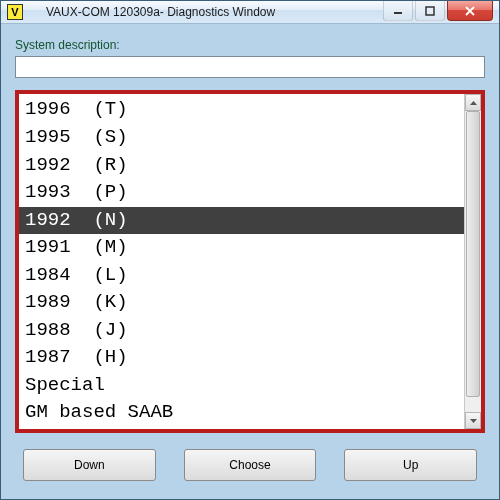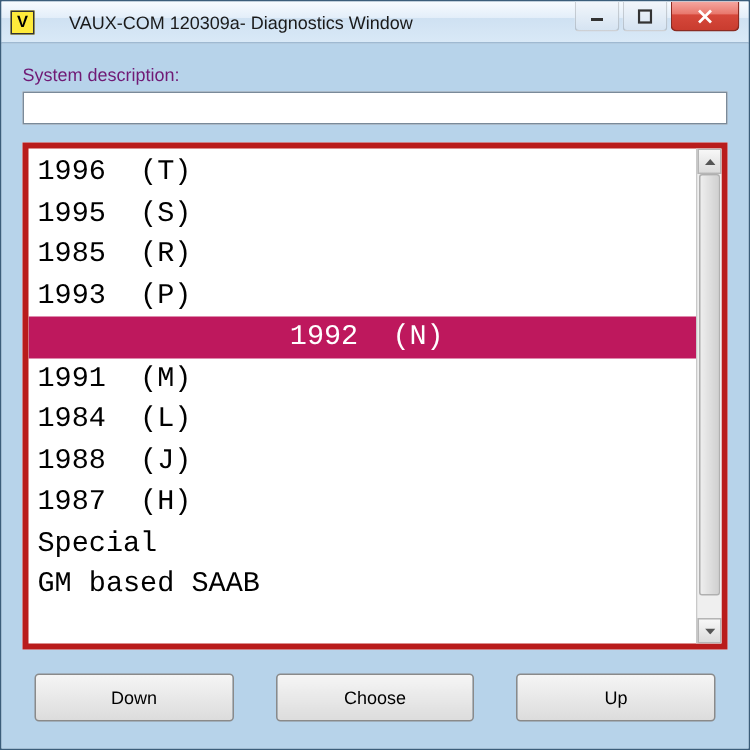--- a/index.html
+++ b/index.html
@@ -52,21 +52,21 @@
   }
   .win-btn svg { display: block; }
 
   
   .client {
     flex: 1;
     background: #b7d3ea;
     padding: 14px 14px 10px 14px;
     display: flex; flex-direction: column;
   }
-  .field-label { font-size: 12px; color: #701a75; margin-bottom: 4px; }
+  .field-label { font-size: 12px; color: #14532d; margin-bottom: 4px; }
   .text-input {
     width: 100%; height: 22px;
     border: 1px solid #7a8a99;
     background: #fff;
     padding: 2px 4px;
     font-size: 12px;
     margin-bottom: 12px;
   }
 
   .listbox-wrap {
@@ -81,23 +81,23 @@
     overflow: hidden;
     font-family: "Courier New", monospace;
     font-size: 19px;
     line-height: 1.45;
     padding: 2px 0 2px 6px;
     cursor: default;
     user-select: none;
   }
   .list-item { white-space: pre; }
   .list-item.selected {
-    background: #be185d;
+    background: #404040;
     color: #fff;
-    margin-left: -6px; padding-left: 6px; text-align: center;
+    margin-left: -6px; padding-left: 6px;
   }
   .vscroll {
     width: 17px;
     background: #e9e9e9;
     border-left: 1px solid #c9c9c9;
     display: flex; flex-direction: column;
   }
   .sb-btn {
     height: 17px;
     background: linear-gradient(to bottom,#f7f7f7,#dcdcdc);
@@ -157,25 +157,26 @@
   </div>
 
   <div class="client">
     <div class="field-label">System description:</div>
     <input class="text-input" type="text" value="" style="">
 
     <div class="listbox-wrap">
       <div class="listbox" id="listbox">
           <div class="list-item">1996  (T)</div>
           <div class="list-item">1995  (S)</div>
-          <div class="list-item">1985  (R)</div>
+          <div class="list-item">1992  (R)</div>
           <div class="list-item">1993  (P)</div>
           <div class="list-item selected">1992  (N)</div>
           <div class="list-item">1991  (M)</div>
           <div class="list-item">1984  (L)</div>
+          <div class="list-item">1989  (K)</div>
           <div class="list-item">1988  (J)</div>
           <div class="list-item">1987  (H)</div>
           <div class="list-item">Special</div>
           <div class="list-item">GM based SAAB</div>
         </div>
       <div class="vscroll">
         <div class="sb-btn">
           <svg width="7" height="4">
               <polygon points="3.5,0 7,4 0,4" fill="#555"></polygon>
             </svg>

